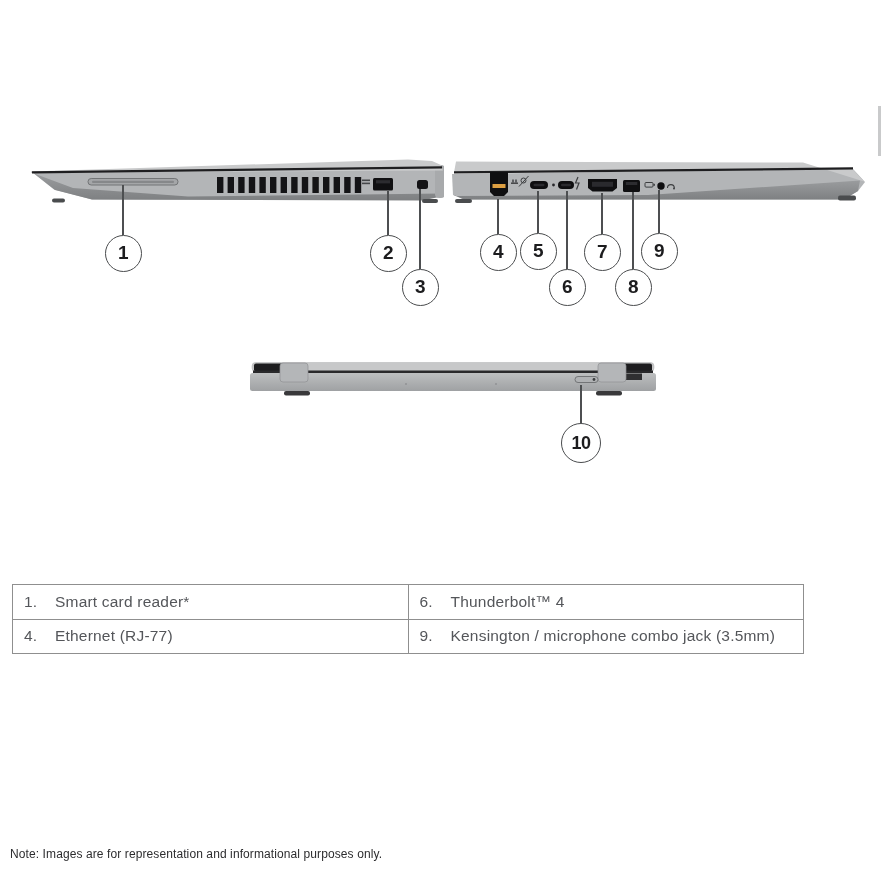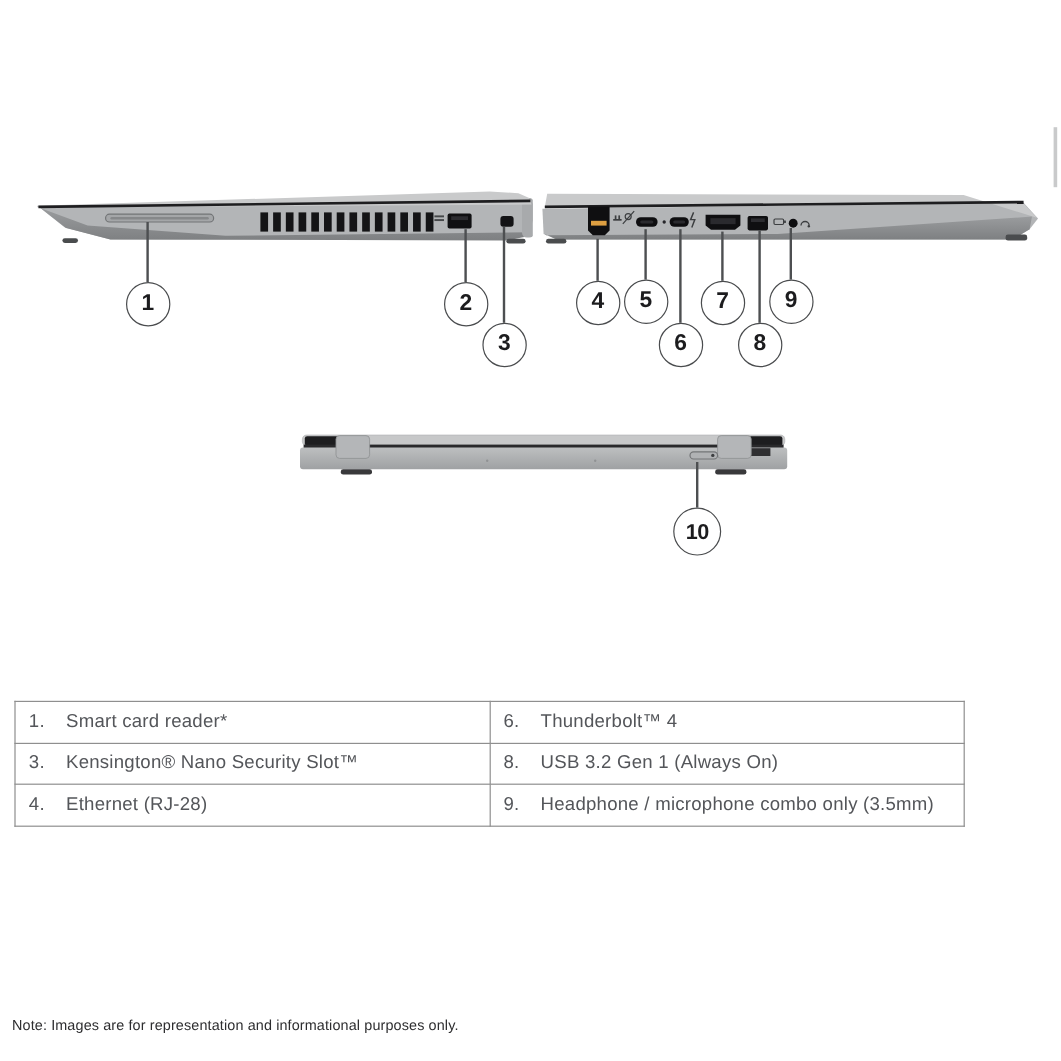--- a/index.html
+++ b/index.html
@@ -223,26 +223,22 @@
   <div class="callout" style="left:640.5px; top:232.5px;">9</div>
   <div class="callout wide" style="left:561px; top:423px;">10</div>
 
   <table class="ports-table">
     <tbody>
       <tr>
         <td><span class="num">1.</span><span class="lbl">Smart card reader*</span></td>
         <td><span class="num">6.</span><span class="lbl">Thunderbolt™ 4</span></td>
       </tr>
       <tr>
-        <td><span class="num">3.</span><span class="lbl">Kensington® Nano Security Slot™</span></td>
-        <td><span class="num">8.</span><span class="lbl">USB 3.2 Gen 1 (Always On)</span></td>
-      </tr>
-      <tr>
-        <td><span class="num">4.</span><span class="lbl">Ethernet (RJ-28)</span></td>
-        <td><span class="num">9.</span><span class="lbl">Headphone / microphone combo only (3.5mm)</span></td>
+        <td><span class="num">4.</span><span class="lbl">Ethernet (RJ-77)</span></td>
+        <td><span class="num">9.</span><span class="lbl">Kensington / microphone combo jack (3.5mm)</span></td>
       </tr>
     </tbody>
   </table>
 
   <div class="note">Note: Images are for representation and informational purposes only.</div>
 
   <div class="edge-artifact"></div>
 
 </div>
 

